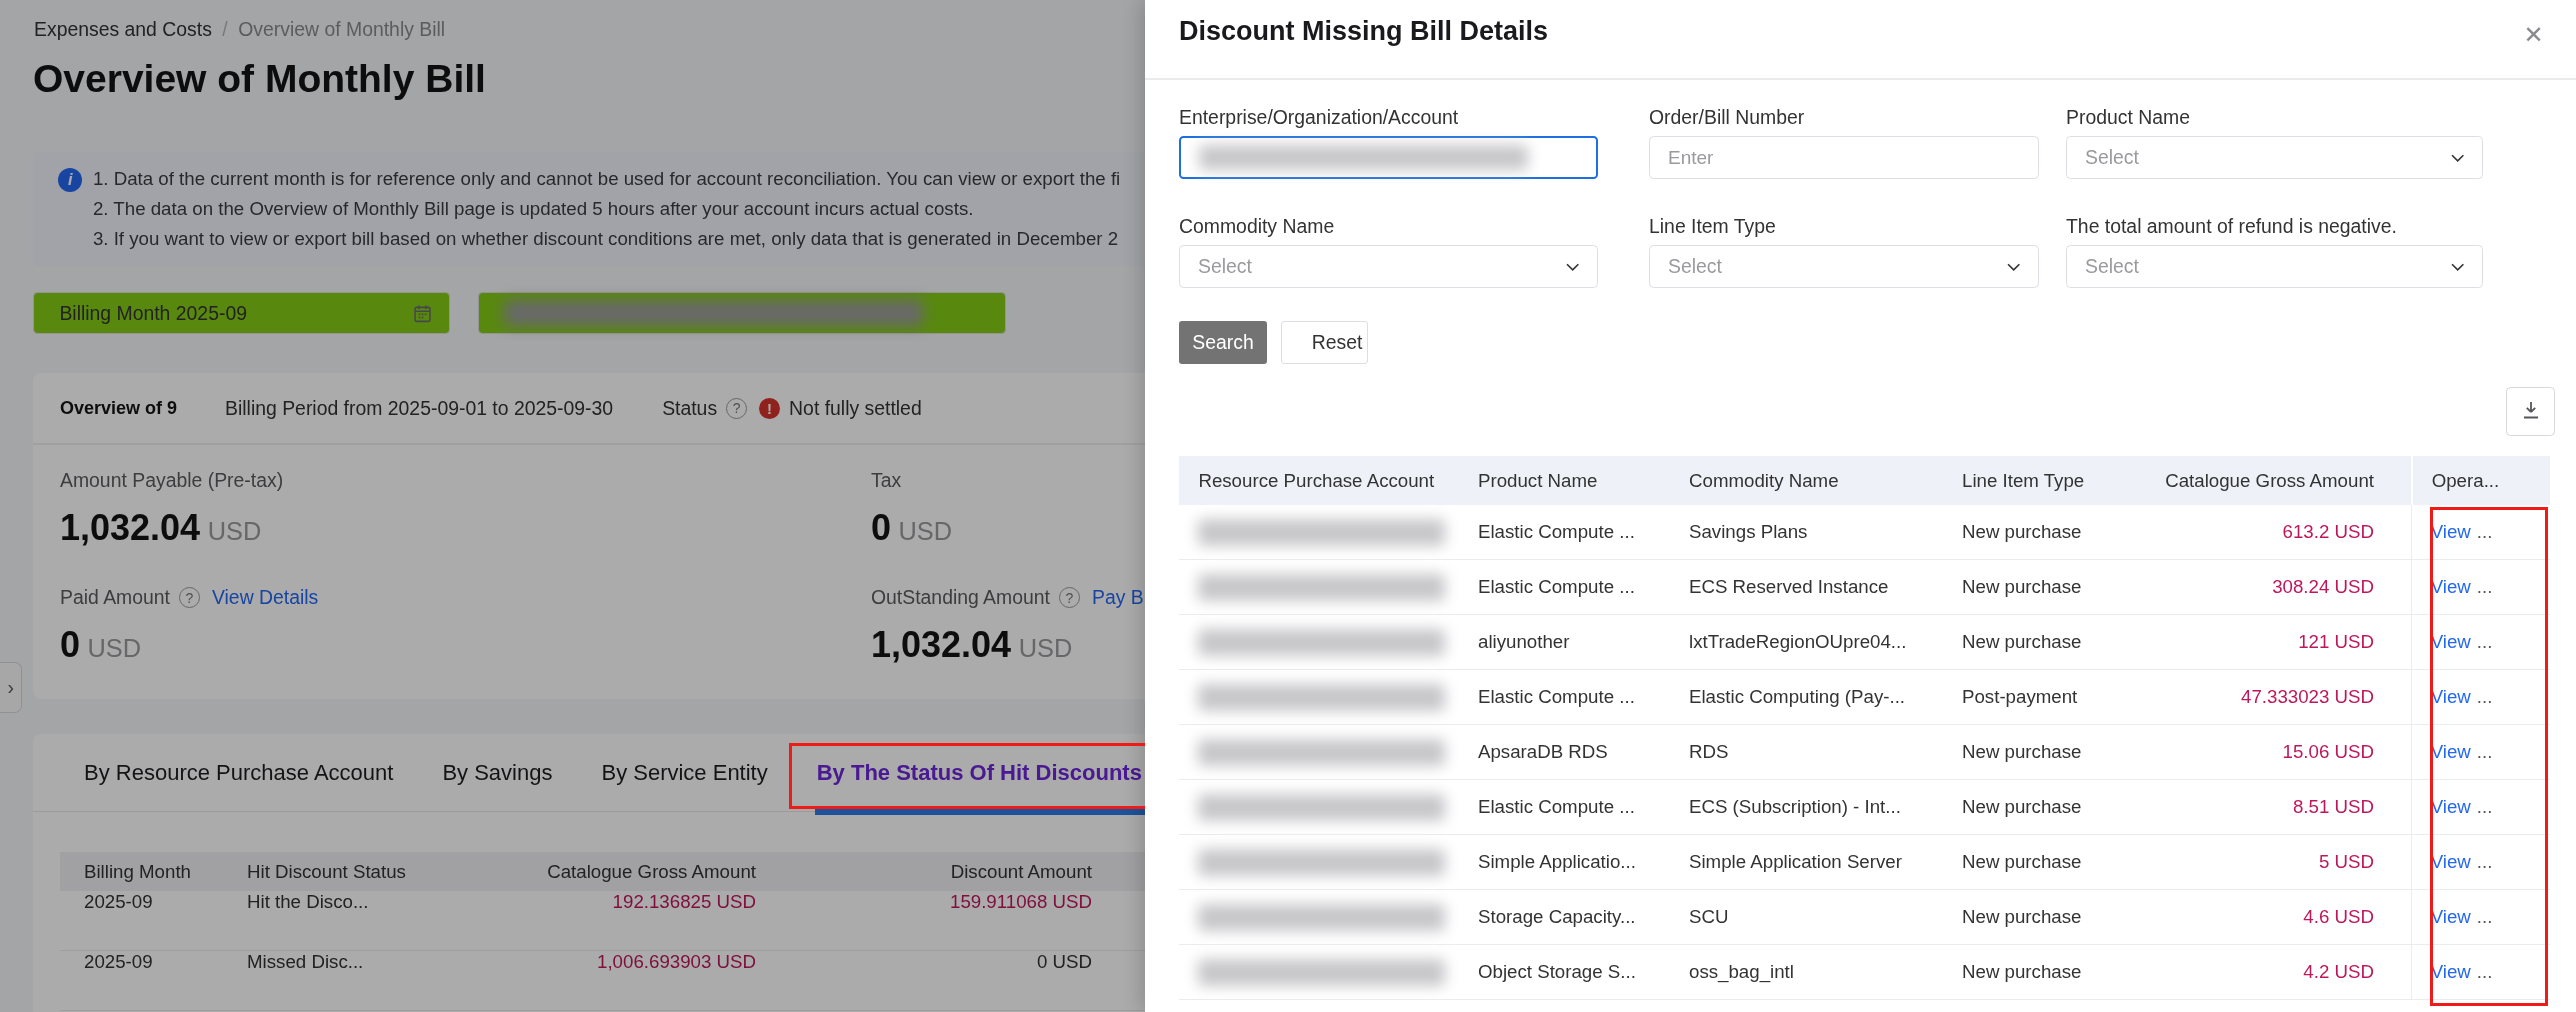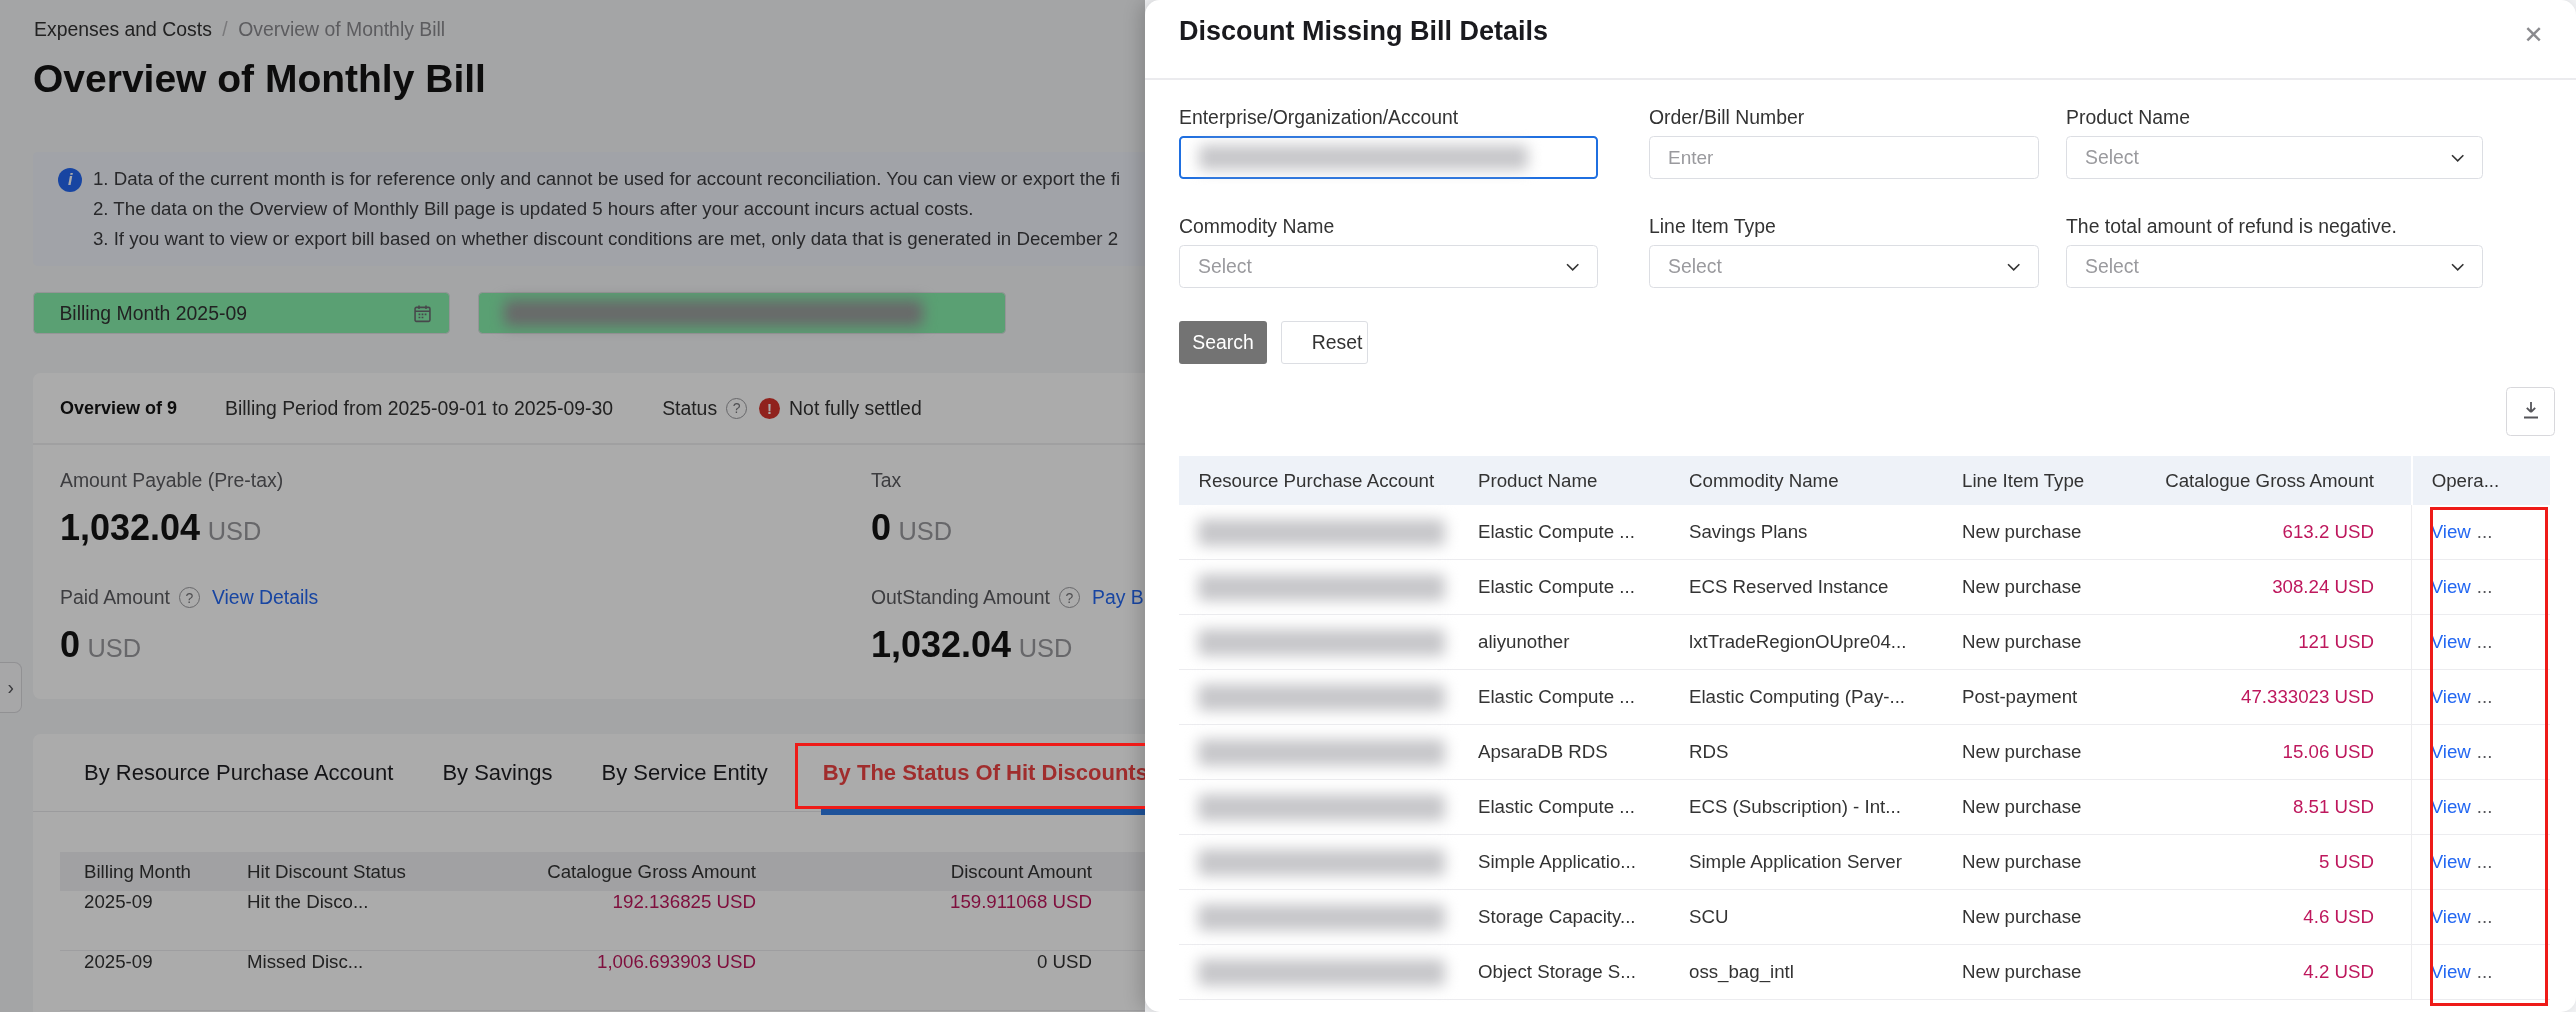--- a/index.html
+++ b/index.html
@@ -20,21 +20,21 @@
 
   .page-title { position:absolute; left:33px; top:57px; font-size:39px; font-weight:700; color:#141414; white-space:nowrap; }
 
   .notice { position:absolute; left:33px; top:152px; width:1196px; height:114px;
     background:#F0F4FB; border-radius:4.5px; padding:12px 19.4px; display:flex; overflow:hidden; }
   .notice .info-icon { width:24px; height:24px; border-radius:50%; background:#2468F2; color:#fff;
     font-size:16.4px; font-weight:700; display:flex; align-items:center; justify-content:center; margin:3.7px 10.5px 0 6px; flex:0 0 auto; font-style:italic;}
   .notice .lines { font-size:18.7px; color:#3d3d40; line-height:30px; white-space:nowrap; }
 
   .selector-row { position:absolute; left:33px; top:292px; display:flex; gap:28px; }
-  .selector { height:42px; background:#86efac; border:1.5px solid #DEDEE2; border-radius:4.5px;
+  .selector { height:42px; background:#84cc16; border:1.5px solid #DEDEE2; border-radius:4.5px;
     display:flex; align-items:center; padding:0 16.4px 0 25.4px; font-size:19.4px; color:#333; }
   .selector.month { width:417px; justify-content:space-between; }
   .selector.account { width:528px; }
 
   .cal-icon svg { display:block; }
 
   .blur-blob { background:#9c9c9e; border-radius:4.5px; filter:blur(6.7px); }
 
   .card { position:absolute; left:33px; background:#fff; border-radius:7.5px; }
   .overview-card { top:373px; width:1196px; height:326px; }
@@ -55,21 +55,21 @@
   .metric .m-unit { font-size:25.4px; font-weight:400; color:#9a9a9e; margin-left:7.5px; }
   .metric.m1 { left:27px; top:96px; }
   .metric.m2 { left:838px; top:96px; }
   .metric.m3 { left:27px; top:213px; }
   .metric.m4 { left:838px; top:213px; }
 
   .tabs-card { top:734px; width:1196px; height:374px; }
   .tabs-row { position:absolute; left:0; right:0; top:0; height:78px; border-bottom:1.5px solid #E8E8EB;
     display:flex; align-items:center; padding-left:51px; }
   .tab { font-size:22px; color:#1f1f23; margin-right:49px; position:relative; white-space:nowrap; cursor:pointer; }
-  .tab.active { color:#ef4444; font-weight:700; margin-left:6px; }
+  .tab.active { color:#6d28d9; font-weight:700; }
   .tab.active .tab-underline { position:absolute; left:-1.5px; bottom:-29px; height:5.2px; width:calc(100% + 37px); background:#2E7BE6; }
   .annotation-box { position:absolute; border:3.7px solid #EE1B18; z-index:100; pointer-events:none; }
   .tab-annotation { left:-28px; top:-17px; width:calc(100% + 51px); height:66px; }
 
   .mini-table { position:absolute; left:27px; top:118px; width:1196px; font-size:18.7px; }
   .mt-header { display:flex; height:39px; align-items:center; background:#F0F1F4; color:#333; }
   .mt-row { display:flex; height:60px; align-items:flex-start; border-bottom:1.5px solid #ECECEF; color:#333; }
   .mt-c1 { flex:0 0 187px; padding-left:24px; }
   .mt-c2 { flex:0 0 288px; }
   .mt-c3 { flex:0 0 221px; text-align:right; }
@@ -78,21 +78,21 @@
 
   .edge-tab { position:absolute; left:0; top:662px; width:22.4px; height:51px; background:#FAFAFB;
     border:1.5px solid #D8D8DC; border-left:none; border-radius:0 7.5px 7.5px 0;
     display:flex; align-items:center; justify-content:center; color:#55555a; font-size:19.4px; cursor:pointer; }
 
   
   .mask { position:absolute; left:0; top:0; width:1145px; height:1012px; background:rgba(0,0,0,0.33); z-index:50; }
 
   
   .drawer { position:absolute; left:1145px; top:0; width:1431px; height:1012px; background:#fff; z-index:60;
-    box-shadow:-4.5px 0 18px rgba(0,0,0,0.18);border-radius:15px; }
+    box-shadow:-4.5px 0 18px rgba(0,0,0,0.18); }
   .drawer-title { position:absolute; left:34px; top:16.4px; font-size:27px; font-weight:600; color:#1a1a1e; }
   .drawer-close { position:absolute; left:1372px; top:18px; width:33px; height:33px; font-size:24px; color:#8a8a8e;
     display:flex; align-items:center; justify-content:center; cursor:pointer; }
   .drawer-divider { position:absolute; left:0; right:0; top:78px; height:1.5px; background:#EBEBEE; }
 
   .f-label { position:absolute; font-size:19.4px; color:#333; white-space:nowrap; }
   .f-field { position:absolute; height:43px; border:1.5px solid #DCDEE3; border-radius:4.5px; background:#fff;
     display:flex; align-items:center; padding:0 15px 0 18px; font-size:19.4px; }
   .f-field.focused { border:2.2px solid #1F6FE0; }
   .f-field .ph { color:#9a9a9e; }

